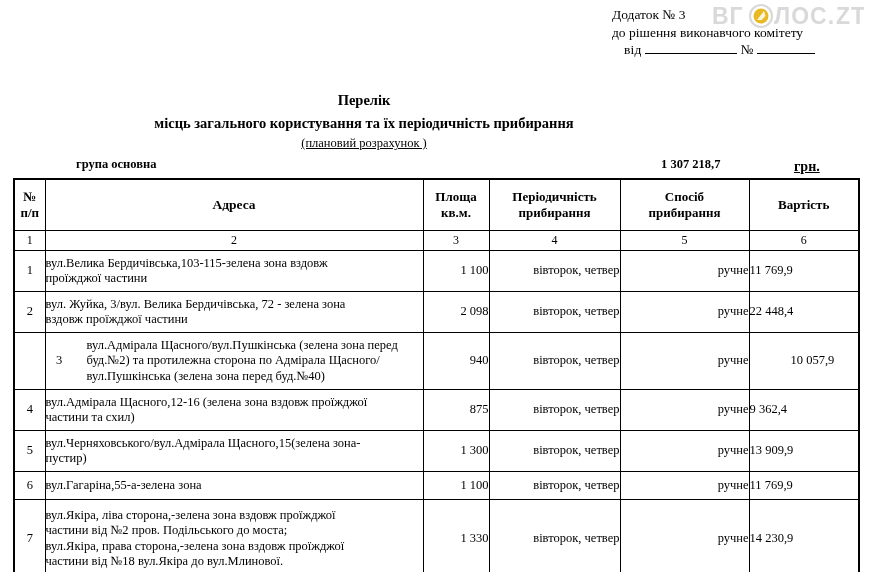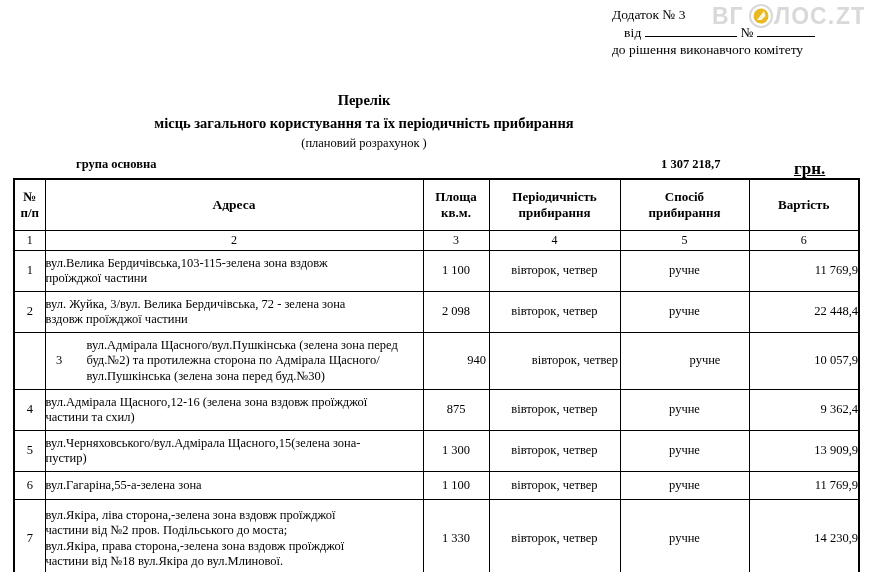--- a/index.html
+++ b/index.html
@@ -67,20 +67,21 @@
   .title-sub {
     font-size: 14.5px;
     font-weight: bold;
     line-height: 20px;
     margin-top: 3px;
   }
   .title-note {
     font-size: 12.5px;
     line-height: 17px;
     margin-top: 2px;
+    text-decoration: underline;
   }
 
   
   .group-line {
     position: absolute;
     left: 29px;
     top: 157px;
     width: 845px;
     height: 18px;
     font-size: 12.5px;
@@ -95,21 +96,21 @@
   .group-total {
     position: absolute;
     left: 632px;
     top: 0;
     white-space: nowrap;
   }
   .group-unit {
     position: absolute;
     left: 765px;
     top: 2px;
-    font-size: 17px;
+    font-size: 14px;
     white-space: nowrap;
     text-decoration: underline;
   }
 
   
   .tbl-wrap {
     position: absolute;
     left: 13px;
     top: 178px;
     width: 845px;
@@ -164,24 +165,24 @@
     font-size: 12.5px;
   }
   td.cell-addr {
     text-align: left;
     padding: 3px 5px 3px 6px;
   }
   td.cell-addr .ln { display: block; white-space: nowrap; }
   td.cell-area,
   td.cell-freq,
   td.cell-meth {
-    text-align: center;
+    text-align: right;
   }
   td.cell-cost {
-    text-align: right;
+    text-align: left;
     font-weight: bold;
   }
 
   tr.r1 td, tr.r2 td { height: 40px; }
   tr.r3 td { height: 56px; padding-left: 41px; }
   tr.r4 td, tr.r5 td { height: 40px; }
   tr.r6 td { height: 27px; }
   tr.r7 td { height: 77px; }
 </style>
 </head>
@@ -193,27 +194,27 @@
     <circle cx="49" cy="14" r="11" fill="none" stroke="#d9d9d9" stroke-width="2.2"></circle>
     <circle cx="49" cy="14" r="7.5" fill="#e8b923"></circle>
     <path d="M45 18 L52 9 L53.5 14 L49.5 18 Z" fill="#ffffff" opacity="0.85"></path>
     <text x="62" y="22" font-family="Liberation Sans, sans-serif" font-size="23" font-weight="bold" fill="#d9d9d9" letter-spacing="1">ЛОС.</text>
     <text x="124" y="22" font-family="Liberation Sans, sans-serif" font-size="23" font-weight="bold" fill="#d9d9d9" letter-spacing="1">ZT</text>
   </svg>
 </div>
 
 <div class="doc-header">
   <div class="hline">Додаток № 3</div>
+  <div class="hline">до рішення виконавчого комітету</div>
   <div class="hline hline-3">
     <span>від</span>
     <span class="ul-blank ul-w1"></span>
     <span>№</span>
     <span class="ul-blank ul-w2"></span>
   </div>
-  <div class="hline">до рішення виконавчого комітету</div>
 </div>
 
 <div class="title-wrap">
   <div class="title-main">Перелік</div>
   <div class="title-sub">місць загального користування та їх періодичність прибирання</div>
   <div class="title-note">(плановий розрахунок )</div>
 </div>
 
 <div class="group-line">
   <span class="group-name">група основна</span>
@@ -284,21 +285,21 @@
         <td class="cell-freq">вівторок, четвер</td>
         <td class="cell-meth">ручне</td>
         <td class="cell-cost">22 448,4</td>
       </tr>
 
       <tr class="drow r3">
         <td class="cell-num">3</td>
         <td class="cell-addr">
           <span class="ln">вул.Адмірала Щасного/вул.Пушкінська (зелена зона перед</span>
           <span class="ln">буд.№2) та протилежна сторона по Адмірала Щасного/</span>
-          <span class="ln">вул.Пушкінська (зелена зона перед буд.№30)</span>
+          <span class="ln">вул.Пушкінська (зелена зона перед буд.№40)</span>
         </td>
         <td class="cell-area">940</td>
         <td class="cell-freq">вівторок, четвер</td>
         <td class="cell-meth">ручне</td>
         <td class="cell-cost">10 057,9</td>
       </tr>
 
       <tr class="drow r4">
         <td class="cell-num">4</td>
         <td class="cell-addr">

